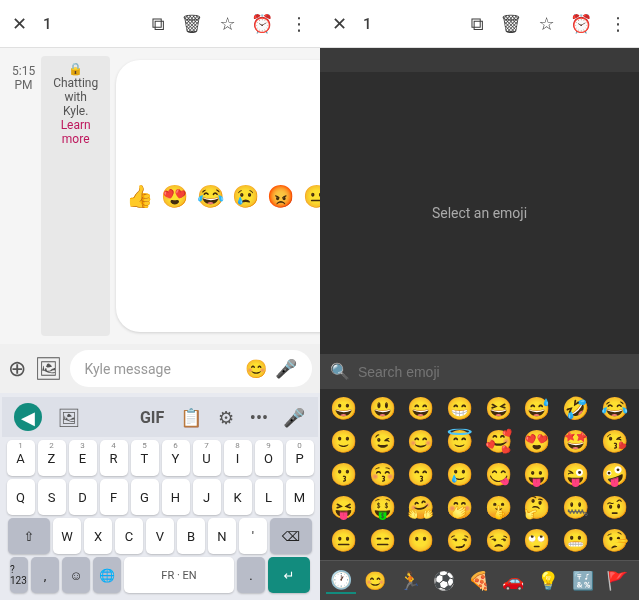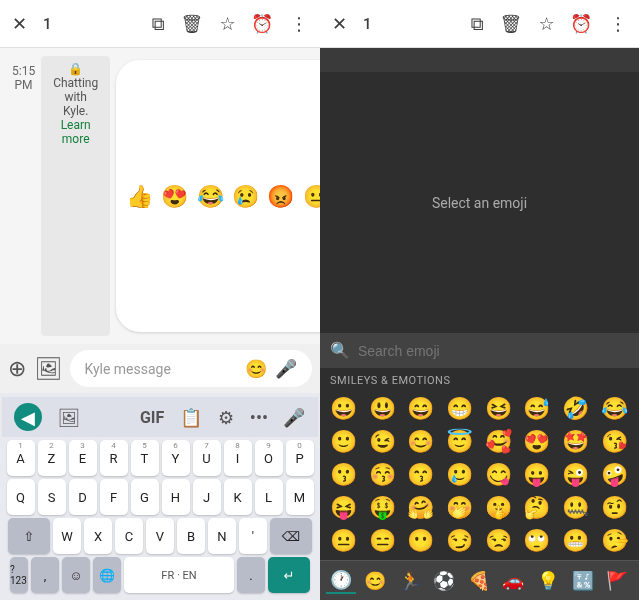--- a/index.html
+++ b/index.html
@@ -67,21 +67,21 @@
 
     .chat-info {
       text-align: center;
       font-size: 12px;
       color: #555;
       background: #e8e8e8;
       padding: 6px 12px;
       border-radius: 4px;
     }
     .chat-info a {
-      color: #15803d;
+      color: #be185d;
       text-decoration: none;
     }
 
     .emoji-reactions {
       display: flex;
       align-items: center;
       background: #fff;
       border-radius: 24px;
       padding: 6px 10px;
       gap: 8px;
@@ -475,21 +475,20 @@
 
     <div class="emoji-empty-area">
       <span class="emoji-empty-text">Select an emoji</span>
     </div>
 
     <div class="emoji-search-bar">
       <span class="emoji-search-icon">🔍</span>
       <input class="emoji-search-input" type="text" placeholder="Search emoji" style="">
     </div>
 
-    <div class="emoji-category-label">SMILEYS &amp; EMOTIONS</div>
 
     <div class="emoji-grid">
 
       <div class="emoji-cell">😀</div>
       <div class="emoji-cell">😃</div>
       <div class="emoji-cell">😄</div>
       <div class="emoji-cell">😁</div>
       <div class="emoji-cell">😆</div>
       <div class="emoji-cell">😅</div>
       <div class="emoji-cell">🤣</div>

